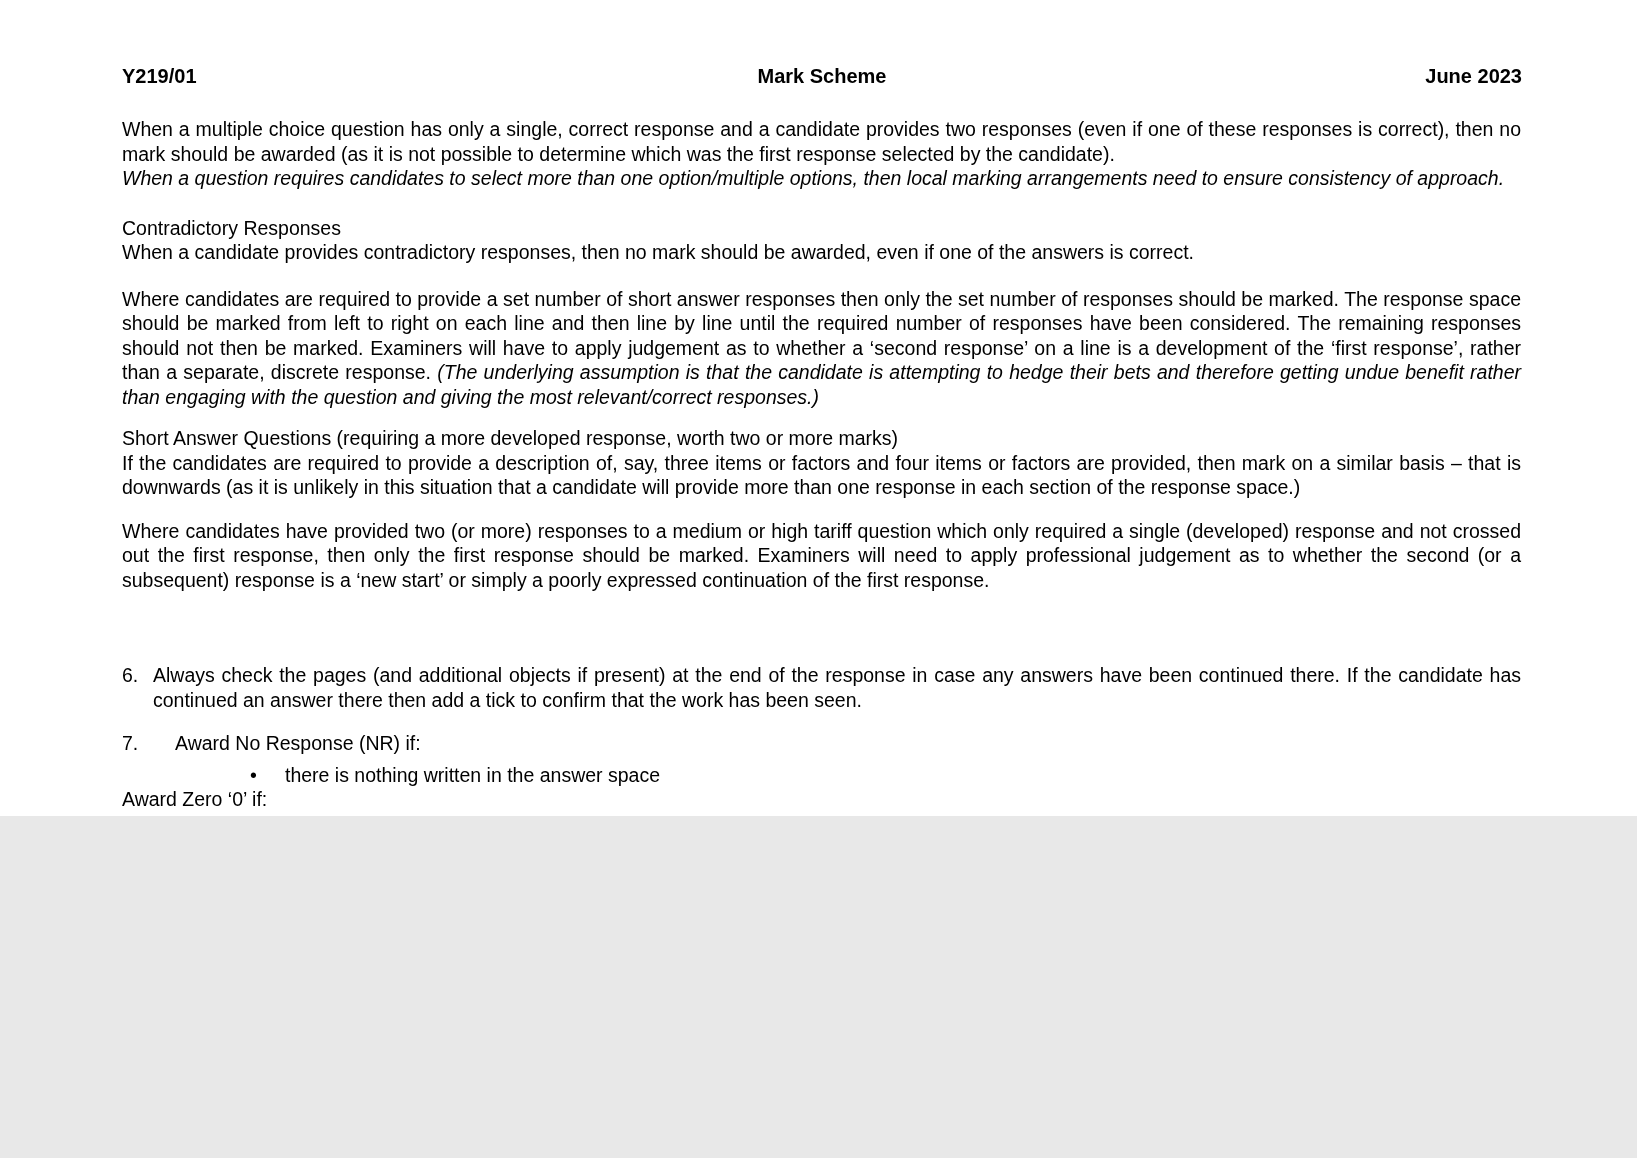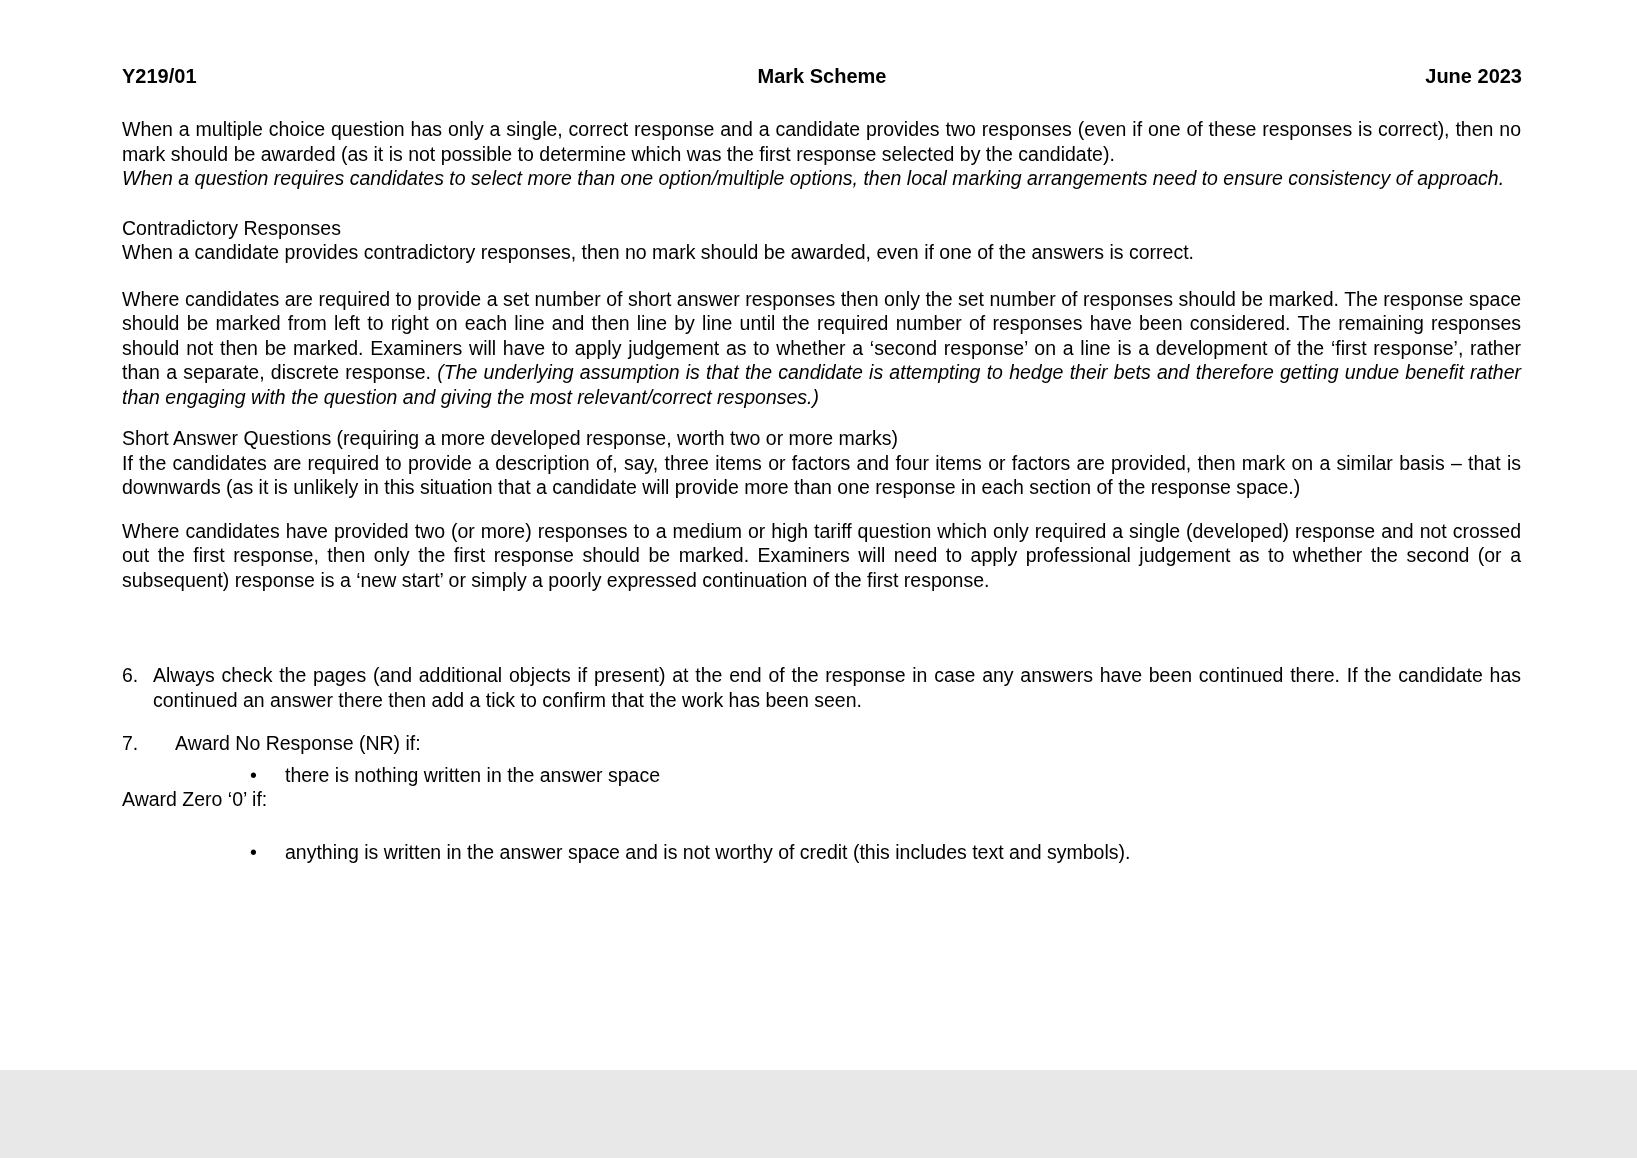--- a/index.html
+++ b/index.html
@@ -1,19 +1,19 @@
 <!DOCTYPE html>
 <html><head>
 <meta charset="utf-8">
 <style>
   html, body { margin: 0; padding: 0; background: #e8e8e8; }
   .page {
     position: relative;
     width: 1637px;
-    height: 1070px;
+    height: 816px;
     margin: 0 auto;
     background: #ffffff;
     color: #000000;
     font-family: "Liberation Sans", sans-serif;
     font-size: 19.5px;
     line-height: 24.5px;
     overflow: hidden;
   }
   .header {
     position: absolute;

